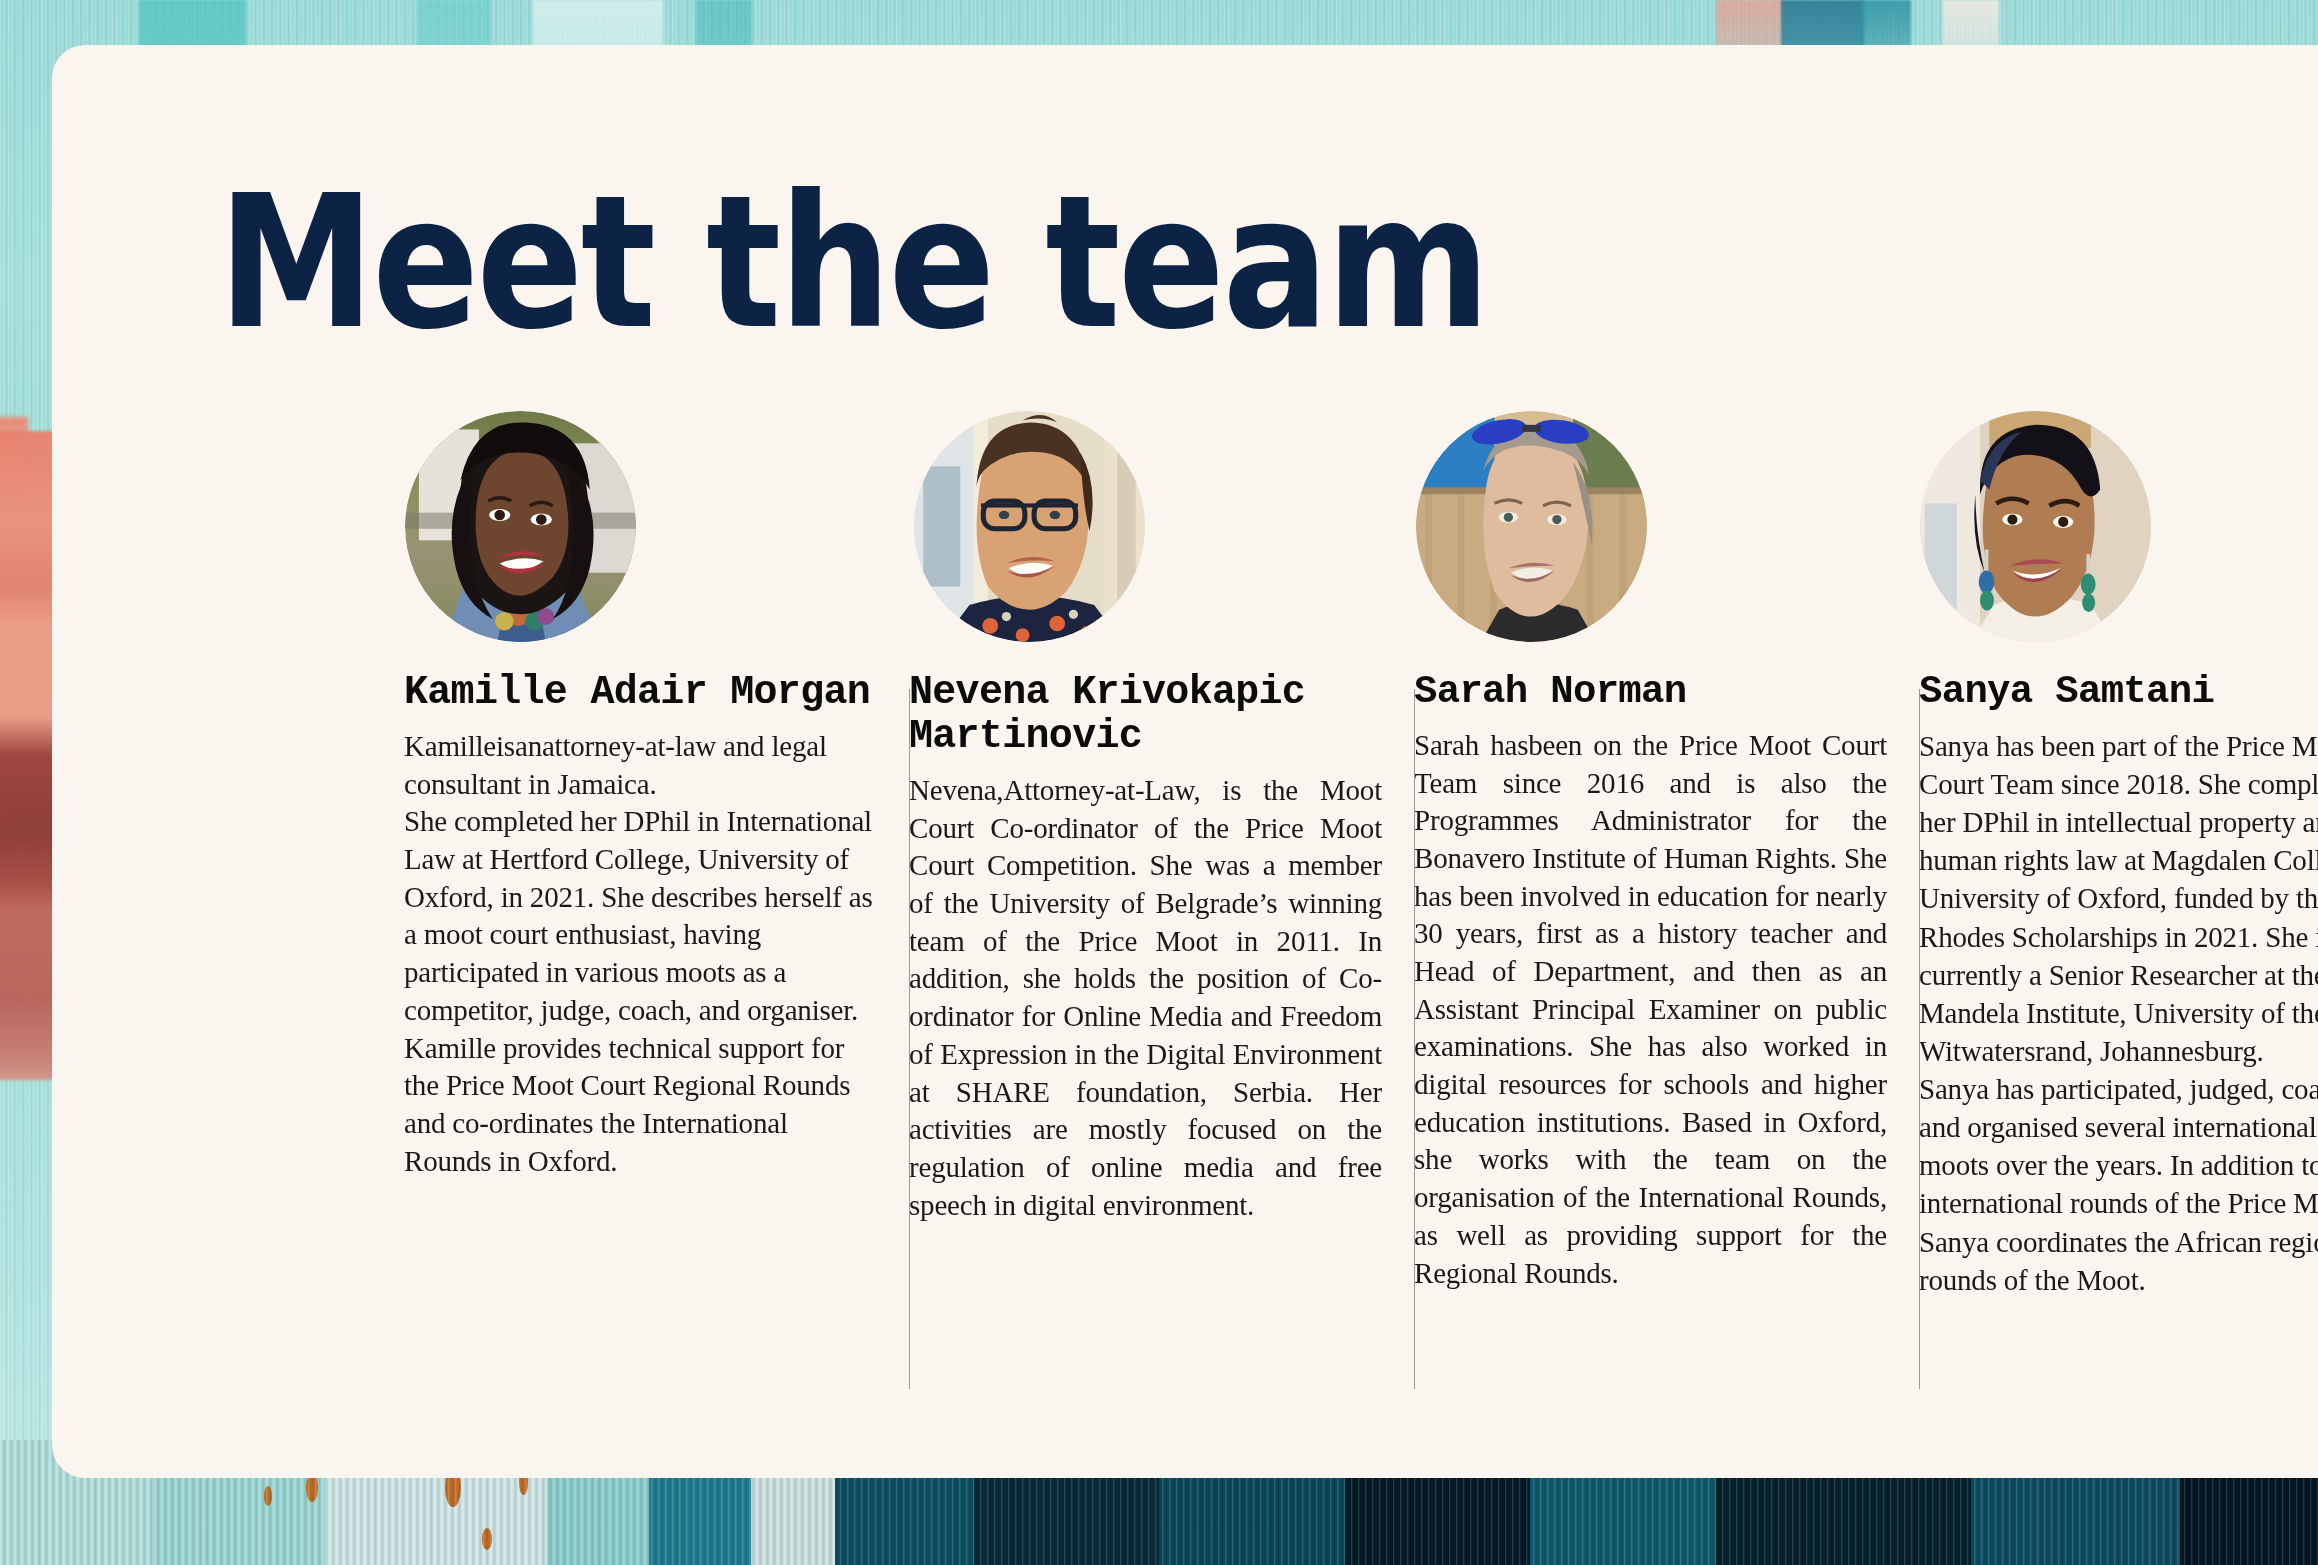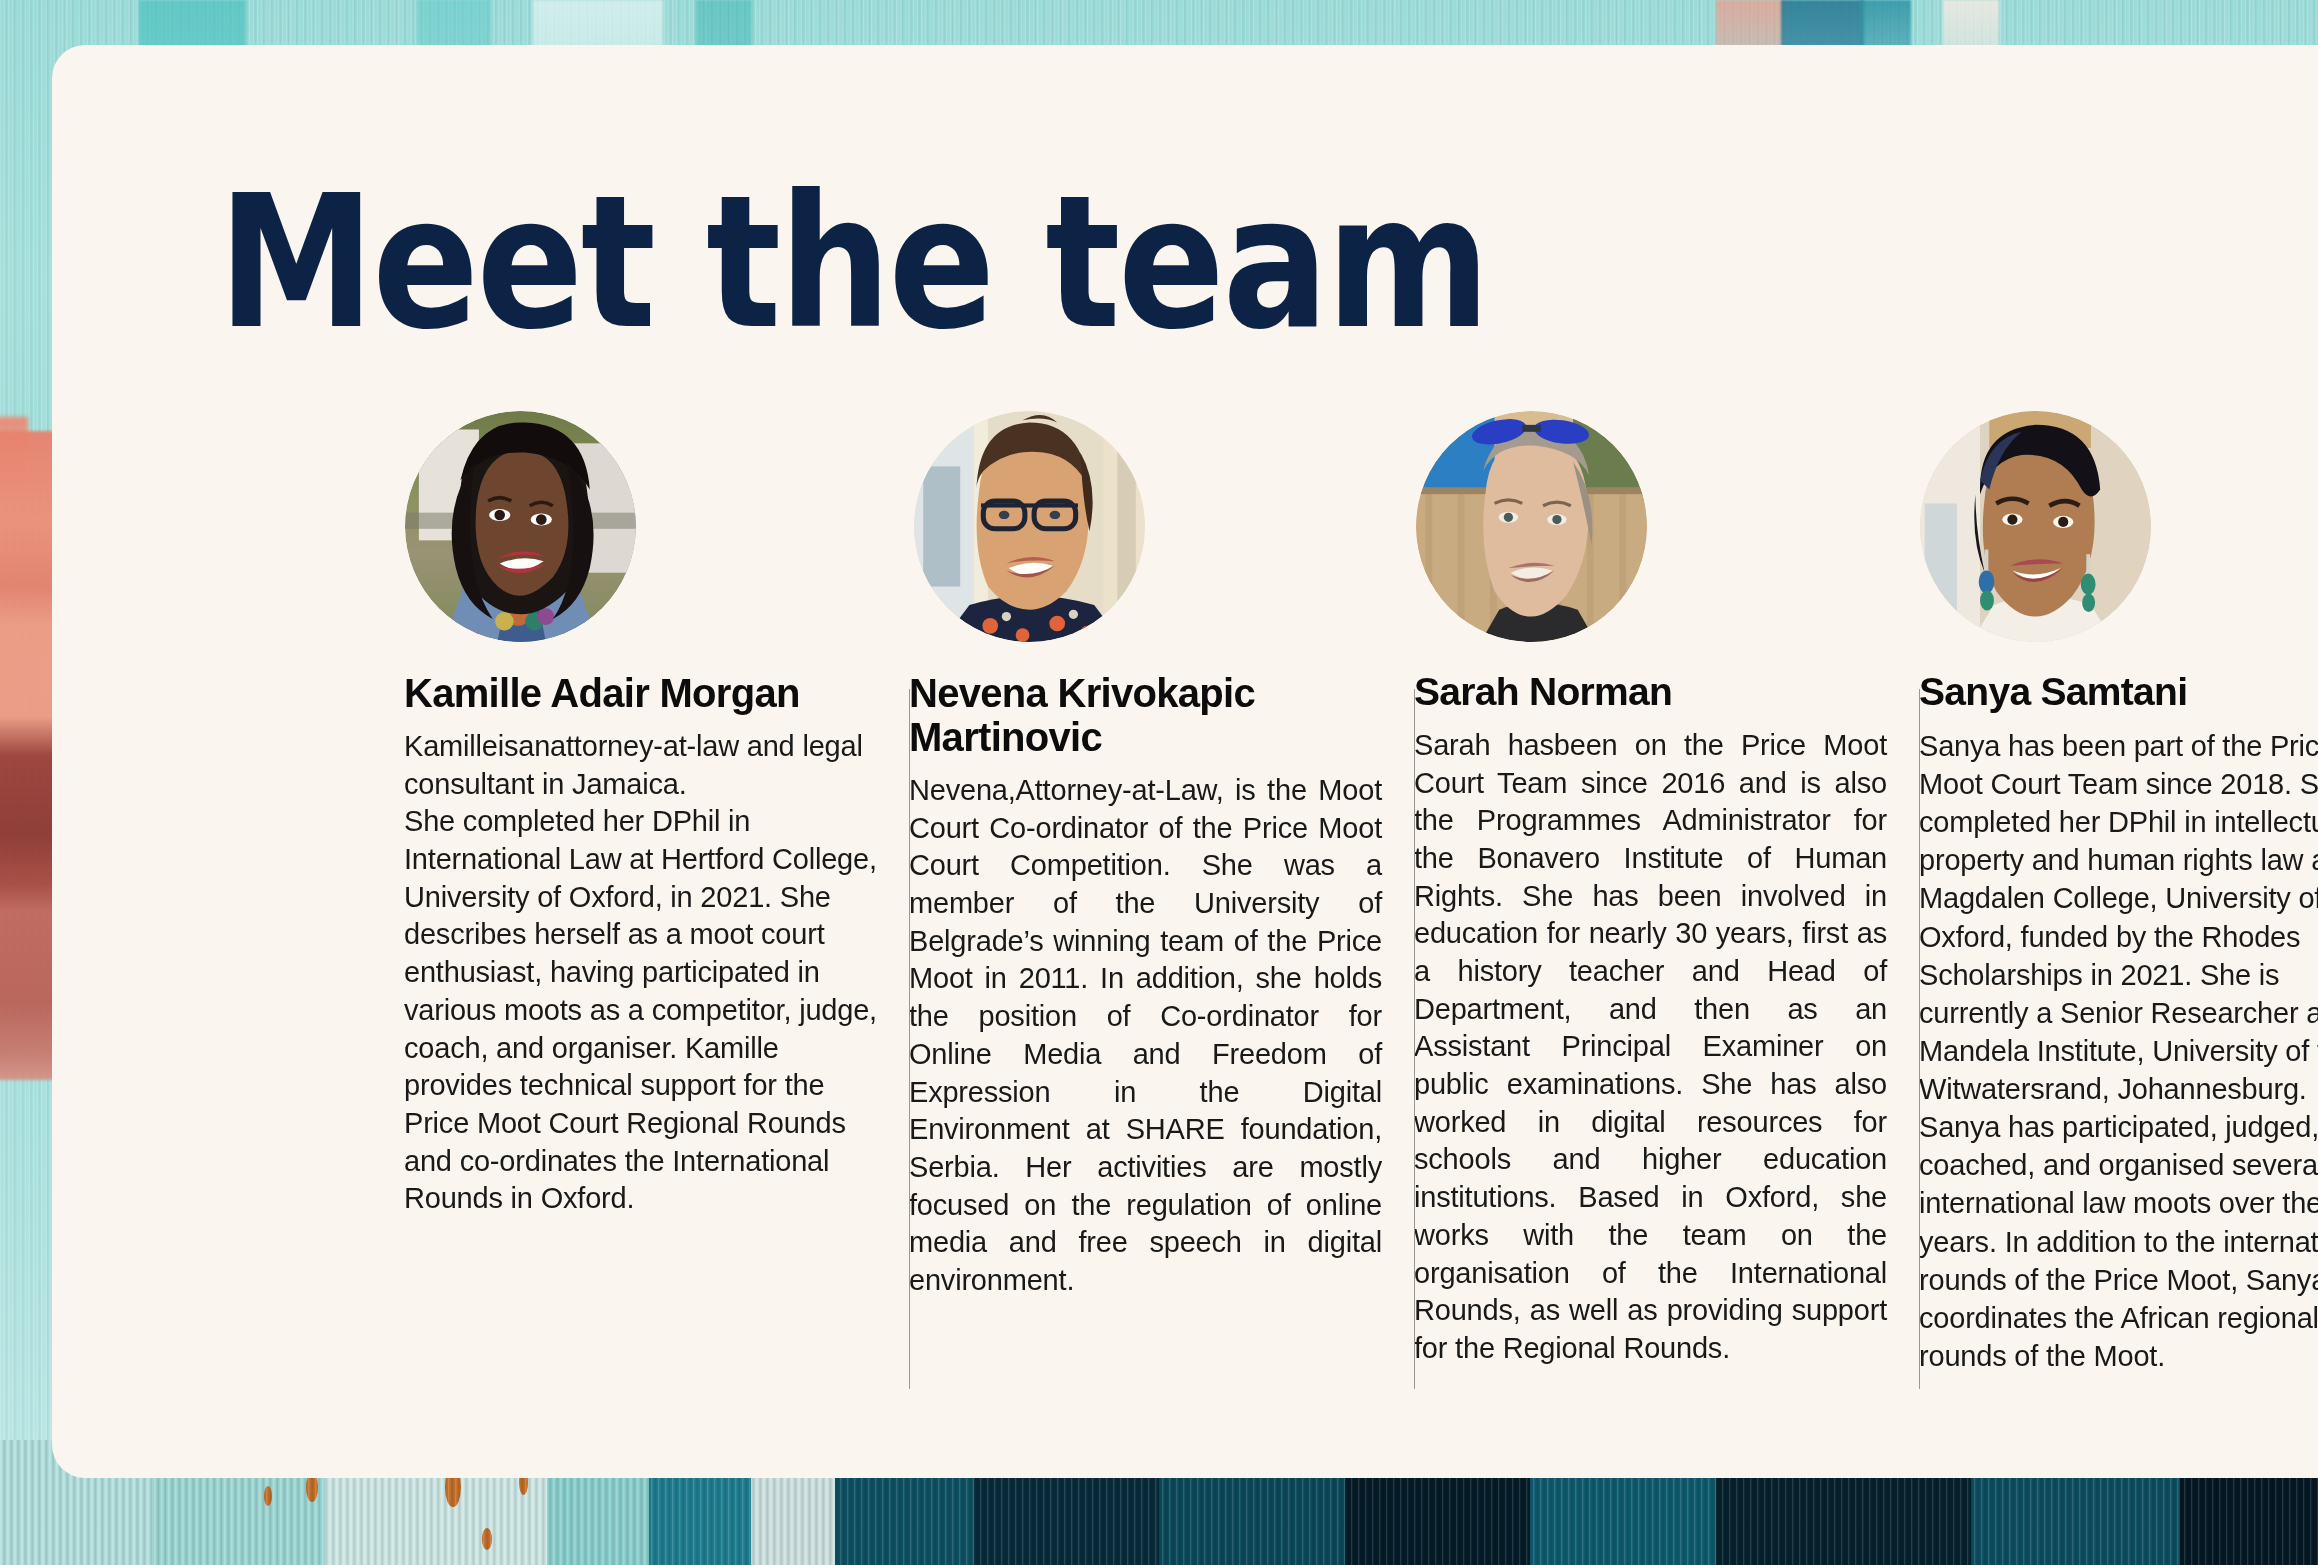--- a/index.html
+++ b/index.html
@@ -158,30 +158,30 @@
     width: 231px;
     height: 231px;
     border-radius: 50%;
     overflow: hidden;
     position: relative;
     margin-bottom: 29px;
   }
   .avatar svg { display: block; width: 100%; height: 100%; }
 
   .profile-name {
-    font-family: Liberation Sans, sans-serif;
+    font-family: Liberation Mono, monospace;
     font-weight: 700;
     font-size: 40px;
     line-height: 1.10;
     color: #0c0c0c;
     letter-spacing: -0.7px;
     margin-bottom: 13px;
   }
   .profile-bio {
-    font-family: Liberation Sans, sans-serif;
+    font-family: Liberation Serif, serif;
     font-size: 29px;
     line-height: 1.30;
     color: #19191a;
     letter-spacing: -0.2px;
     white-space: pre-line;
   }
   .profile-bio.justify { text-align: justify; }
 
   
   .p1 .avatar { margin-left: 0.9px; }

